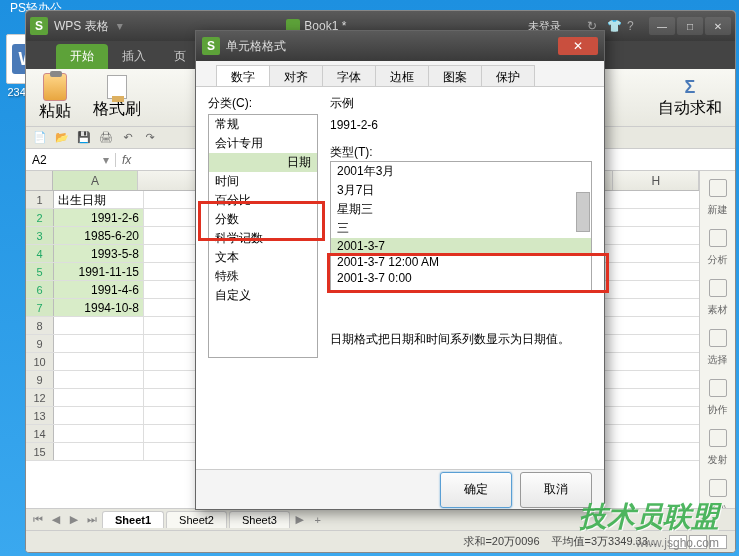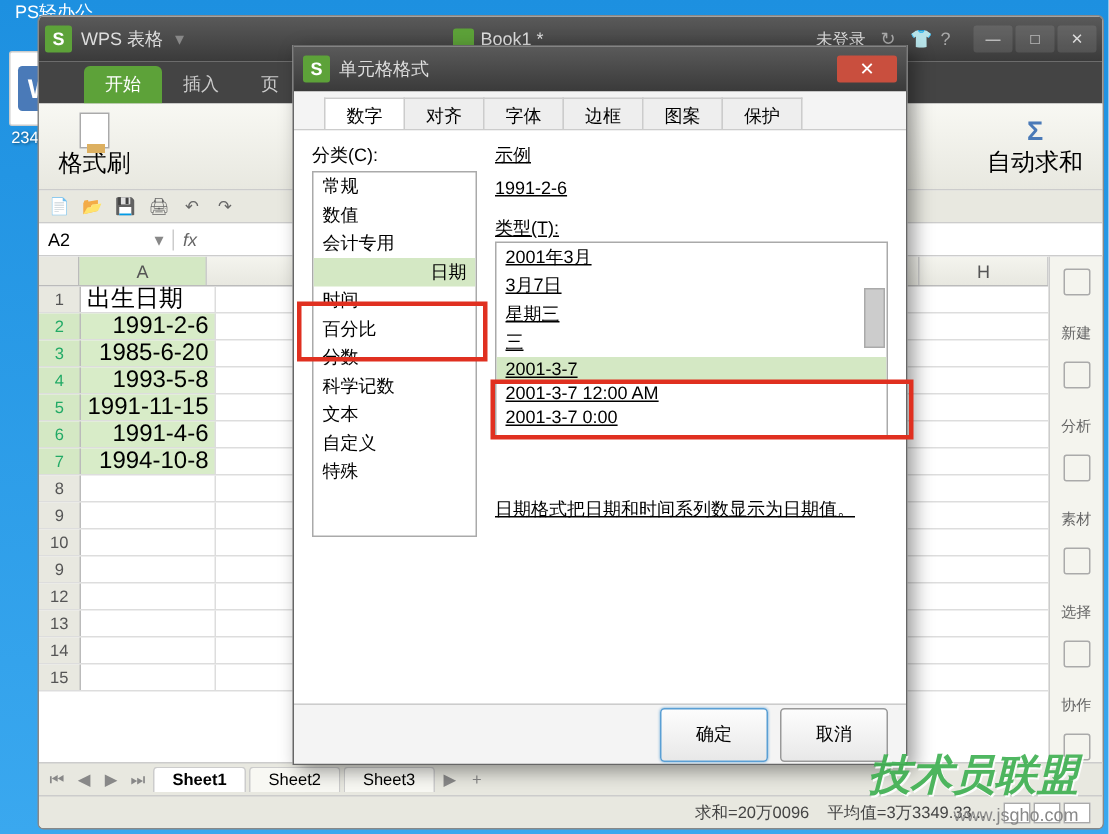--- a/index.html
+++ b/index.html
@@ -11,21 +11,21 @@
 .desktop-icon .doc-inner { width: 30px; height: 30px; background: #4a7ab8; border-radius: 3px; color: #fff; font-size: 18px; font-weight: bold; display: flex; align-items: center; justify-content: center; }
 .desktop-icon .label { color: #fff; font-size: 11px; text-align: center; margin-top: 2px; text-shadow: 1px 1px 2px rgba(0,0,0,.5); }
 
 .main-window { position: absolute; left: 25px; top: 10px; right: 3px; bottom: 3px; background: #f0f0f0; border: 1px solid #888; border-radius: 4px; overflow: hidden; display: flex; flex-direction: column; }
 
 .titlebar { height: 30px; background: linear-gradient(180deg, #5a5a5a, #3a3a3a); display: flex; align-items: center; padding: 0 4px; color: #ddd; font-size: 12px; }
 .wps-logo { width: 18px; height: 18px; background: #5da239; border-radius: 2px; color: #fff; font-weight: bold; font-size: 12px; display: flex; align-items: center; justify-content: center; margin-right: 6px; }
 .titlebar .spacer { flex: 1; }
 .titlebar .doc-title { display: flex; align-items: center; gap: 4px; }
 .doc-icon { width: 14px; height: 14px; background: #5da239; border-radius: 2px; }
-.titlebar .login { margin: 0 10px; font-size: 11px; }
+.titlebar .login { margin: 0 26px; font-size: 11px; }
 .win-controls { display: flex; gap: 2px; }
 .win-btn { width: 26px; height: 18px; background: rgba(255,255,255,.1); border-radius: 2px; display: flex; align-items: center; justify-content: center; color: #ddd; font-size: 10px; }
 .tb-icon { width: 14px; height: 14px; display: inline-block; }
 
 .ribbon-tabs { height: 28px; background: #444; display: flex; align-items: flex-end; padding-left: 30px; }
 .ribbon-tab { padding: 4px 14px; color: #ccc; font-size: 12px; border-radius: 4px 4px 0 0; }
 .ribbon-tab.active { background: #5da239; color: #fff; }
 
 .ribbon-content { height: 58px; background: linear-gradient(180deg, #f8f8f3, #e8e8e0); border-bottom: 1px solid #ccc; display: flex; align-items: center; padding: 2px 6px; gap: 8px; }
 .ribbon-btn { display: flex; flex-direction: column; align-items: center; padding: 2px 6px; border: 1px solid transparent; border-radius: 3px; }
@@ -46,26 +46,26 @@
 .sheet-area { flex: 1; display: flex; overflow: hidden; position: relative; }
 .grid-wrap { flex: 1; display: flex; flex-direction: column; overflow: hidden; background: #fff; }
 .col-headers { height: 20px; display: flex; background: linear-gradient(#f4f4ee,#e8e8e0); border-bottom: 1px solid #bbb; }
 .corner { width: 28px; border-right: 1px solid #bbb; background: #e8e8e0; }
 .col-h { width: 90px; border-right: 1px solid #ccc; text-align: center; font-size: 12px; color: #555; line-height: 20px; }
 .col-h.sel { background: #d4e8c4; }
 .rows { flex: 1; overflow: auto; }
 .row { height: 18px; display: flex; border-bottom: 1px solid #ddd; }
 .row-h { width: 28px; background: #e8e8e0; border-right: 1px solid #bbb; text-align: center; font-size: 11px; color: #555; line-height: 18px; }
 .row-h.sel { background: #d4e8c4; color: #2a6; }
-.cell { width: 90px; border-right: 1px solid #ddd; padding: 0 4px; font-size: 16px; text-align: right; line-height: 18px; white-space: nowrap; }
+.cell { width: 90px; border-right: 1px solid #ddd; padding: 0 4px; font-size: 12px; text-align: right; line-height: 18px; white-space: nowrap; }
 .cell.header-cell { text-align: left; font-weight: normal; }
 .cell.selected-range { background: #d8ecc8; }
 
 .side-toolbar { width: 36px; background: #f4f4ee; border-left: 1px solid #ccc; display: flex; flex-direction: column; align-items: center; padding-top: 8px; gap: 12px; }
-.side-item { width: 30px; display: flex; flex-direction: column; align-items: center; font-size: 10px; color: #666; gap: 18px; }
+.side-item { width: 30px; display: flex; flex-direction: column; align-items: center; font-size: 10px; color: #666; gap: 6px; }
 .side-icon { width: 18px; height: 18px; border: 1px solid #aaa; border-radius: 2px; }
 
 .sheet-tabs { height: 22px; background: #e8e8e0; border-top: 1px solid #ccc; display: flex; align-items: center; padding: 0 4px; gap: 2px; font-size: 11px; }
 .st-nav { width: 16px; text-align: center; color: #888; }
 .st-tab { padding: 2px 12px; border: 1px solid #ccc; border-bottom: none; background: #f8f8f3; border-radius: 3px 3px 0 0; }
 .st-tab.active { background: #fff; font-weight: bold; }
 .st-add { width: 16px; color: #888; text-align: center; }
 
 .status-bar { height: 22px; background: #e8e8e0; border-top: 1px solid #ccc; display: flex; align-items: center; padding: 0 8px; font-size: 11px; color: #444; gap: 12px; }
 .status-bar .spacer { flex: 1; }
@@ -77,21 +77,21 @@
 .dlg-title { height: 30px; background: linear-gradient(180deg, #5a5a5a, #3a3a3a); display: flex; align-items: center; padding: 0 6px; color: #ddd; font-size: 12px; }
 .dlg-title .close { margin-left: auto; width: 40px; height: 18px; background: #c94f3e; border-radius: 2px; color: #fff; display: flex; align-items: center; justify-content: center; font-size: 12px; }
 .dlg-tabs { height: 26px; display: flex; border-bottom: 1px solid #ccc; background: #f4f4f4; padding-left: 8px; padding-top: 4px; gap: 0; }
 .dlg-tab { padding: 3px 14px; border: 1px solid #ccc; border-bottom: none; font-size: 12px; background: #eee; margin-right: -1px; }
 .dlg-tab.active { background: #fff; position: relative; z-index: 1; margin-left: 12px; }
 .dlg-body { flex: 1; background: #fff; padding: 8px 12px; display: flex; gap: 12px; font-size: 12px; }
 .category-col { width: 110px; }
 .category-list { border: 1px solid #aaa; height: 244px; overflow: auto; background: #fff; margin-top: 2px; }
 .cat-item { padding: 1px 6px; font-size: 12px; }
 .cat-item.sel { background: #d4e8c4; text-align: right; }
-.right-col { flex: 1; text-decoration: underline; }
+.right-col { flex: 1; }
 .sample { margin-bottom: 12px; }
 .type-list { border: 1px solid #aaa; height: 130px; overflow: auto; background: #fff; position: relative; }
 .type-item { padding: 1px 6px; font-size: 12px; }
 .type-item.sel { background: #d4e8c4; }
 .hint { margin-top: 40px; font-size: 12px; }
 .dlg-footer { height: 40px; border-top: 1px solid #ccc; background: #f4f4f4; display: flex; align-items: center; justify-content: flex-end; padding: 0 12px; gap: 8px; }
 .dlg-btn { width: 72px; height: 36px; border: 1px solid #999; background: linear-gradient(#fdfdfd,#e8e8e8); border-radius: 3px; font-size: 12px; }
 .dlg-btn.primary { border-color: #5a9fd4; box-shadow: 0 0 2px #5a9fd4; }
 
 .red-box { position: absolute; border: 3px solid #e03020; pointer-events: none; }
@@ -137,20 +137,24 @@
   </div>
 
   <div class="ribbon-tabs">
     <div class="ribbon-tab active">开始</div>
     <div class="ribbon-tab">插入</div>
     <div class="ribbon-tab">页</div>
   </div>
 
   <div class="ribbon-content">
     <div class="ribbon-btn">
+      <div class="paste-icon"></div>
+      <span>粘贴</span>
+    </div>
+    <div class="ribbon-btn">
       <div class="brush-icon"></div>
       <span>格式刷</span>
     </div>
     <div class="ribbon-right">
       <div class="ribbon-btn">
         <span class="sum-icon">Σ</span>
         <span>自动求和</span>
       </div>
     </div>
   </div>
@@ -313,30 +317,29 @@
       <div class="dlg-tab">字体</div>
       <div class="dlg-tab">边框</div>
       <div class="dlg-tab">图案</div>
       <div class="dlg-tab">保护</div>
     </div>
   <div class="dlg-body">
     <div class="category-col">
       <div>分类(C):</div>
       <div class="category-list" id="cat-list">
           <div class="cat-item">常规</div>
-          <div class="cat-item">数值</div>
           <div class="cat-item">会计专用</div>
           <div class="cat-item sel">日期</div>
           <div class="cat-item">时间</div>
           <div class="cat-item">百分比</div>
           <div class="cat-item">分数</div>
           <div class="cat-item">科学记数</div>
           <div class="cat-item">文本</div>
+          <div class="cat-item">特殊</div>
           <div class="cat-item">自定义</div>
-          <div class="cat-item">特殊</div>
         </div>
     </div>
     <div class="right-col">
       <div class="sample">
         <div>示例</div>
         <div style="margin-top:6px">1991-2-6</div>
       </div>
       <div>类型(T):</div>
       <div class="type-list" id="type-list">
         <div class="scrollbar-thumb" style="right:1px;top:30px;width:14px;height:40px"></div>

